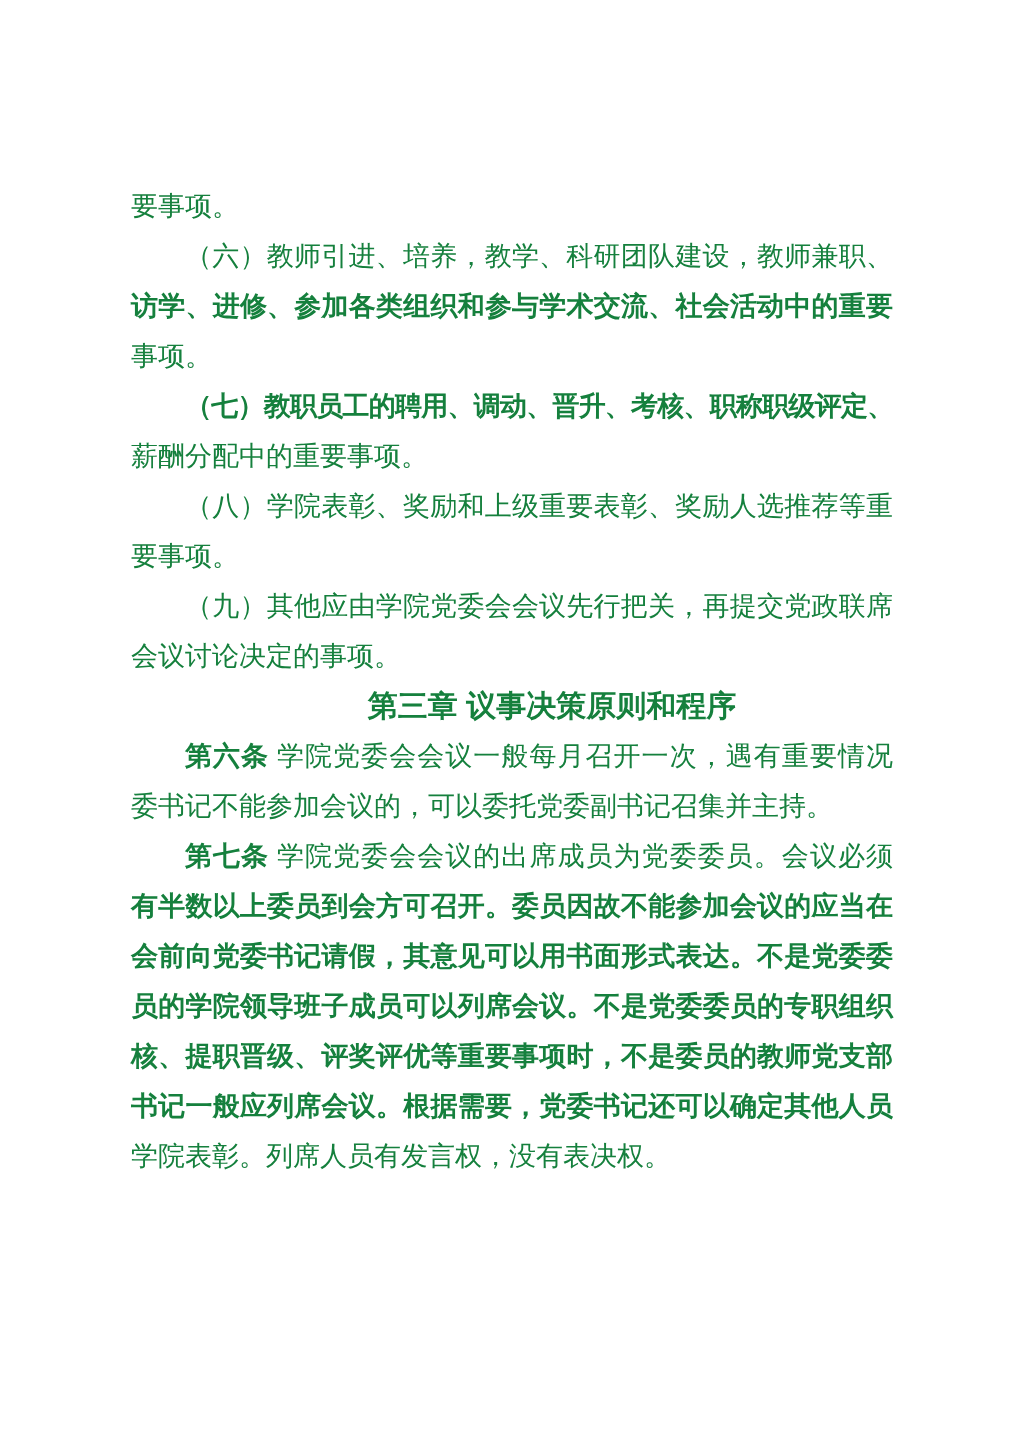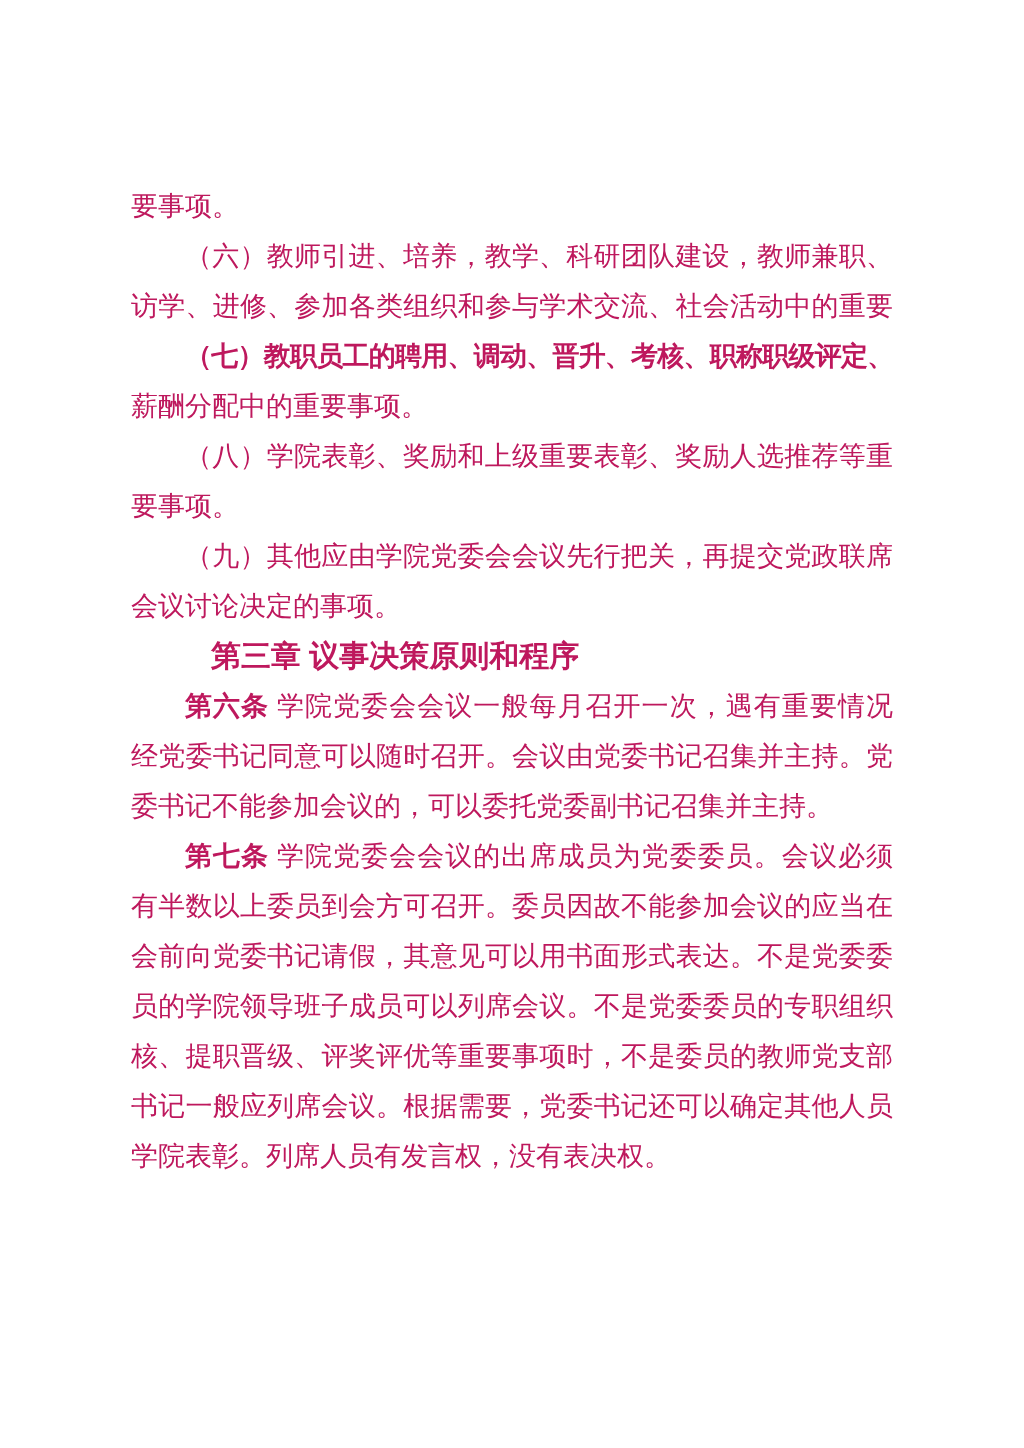--- a/index.html
+++ b/index.html
@@ -18,26 +18,27 @@
   .doc-body {
     position: absolute;
     left: 131px;
     top: 181px;
     width: 762px;
   }
   .line {
     font-size: 27px;
     height: 50px;
     line-height: 50px;
-    color: #be185d;
+    color: #15803d;
   }
   
   .full {
     text-align: justify;
     text-align-last: justify;
+    font-weight: bold;
   }
   
   .first {
     text-indent: 54px;
     text-align: justify;
     text-align-last: justify;
   }
   
   .tight {
     letter-spacing: -1.3px;
@@ -45,45 +46,45 @@
   }
   
   .plain {
     text-align: left;
   }
   
   .heading {
     font-size: 30px;
     font-weight: 700;
     font-family: "Liberation Sans", sans-serif;
-    text-align: left;
+    text-align: center;
     text-indent: 80px;
   }
   .bold-term {
     font-weight: 700;
     font-family: Liberation Sans, sans-serif;
   }
 </style>
 </head>
 <body>
 
 <div class="page">
   <main class="doc-body" id="doc-body">
       <div class="line plain">要事项。</div>
       <div class="line first">（六）教师引进、培养，教学、科研团队建设，教师兼职、</div>
       <div class="line full">访学、进修、参加各类组织和参与学术交流、社会活动中的重要</div>
+      <div class="line plain">事项。</div>
       <div class="line first tight">（七）教职员工的聘用、调动、晋升、考核、职称职级评定、</div>
       <div class="line plain">薪酬分配中的重要事项。</div>
       <div class="line first">（八）学院表彰、奖励和上级重要表彰、奖励人选推荐等重</div>
       <div class="line plain">要事项。</div>
       <div class="line first">（九）其他应由学院党委会会议先行把关，再提交党政联席</div>
       <div class="line plain">会议讨论决定的事项。</div>
       <div class="line heading">第三章 议事决策原则和程序</div>
       <div class="line first"><span class="bold-term">第六条</span> 学院党委会会议一般每月召开一次，遇有重要情况</div>
-      <div class="line full">经党委书记同意可以随时召开。会议由党委书记召集并主持。党</div>
       <div class="line plain">委书记不能参加会议的，可以委托党委副书记召集并主持。</div>
       <div class="line first"><span class="bold-term">第七条</span> 学院党委会会议的出席成员为党委委员。会议必须</div>
       <div class="line full">有半数以上委员到会方可召开。委员因故不能参加会议的应当在</div>
       <div class="line full">会前向党委书记请假，其意见可以用书面形式表达。不是党委委</div>
       <div class="line full">员的学院领导班子成员可以列席会议。不是党委委员的专职组织</div>
       <div class="line full">核、提职晋级、评奖评优等重要事项时，不是委员的教师党支部</div>
       <div class="line full">书记一般应列席会议。根据需要，党委书记还可以确定其他人员</div>
       <div class="line plain">学院表彰。列席人员有发言权，没有表决权。</div>
     </main>
 </div>

